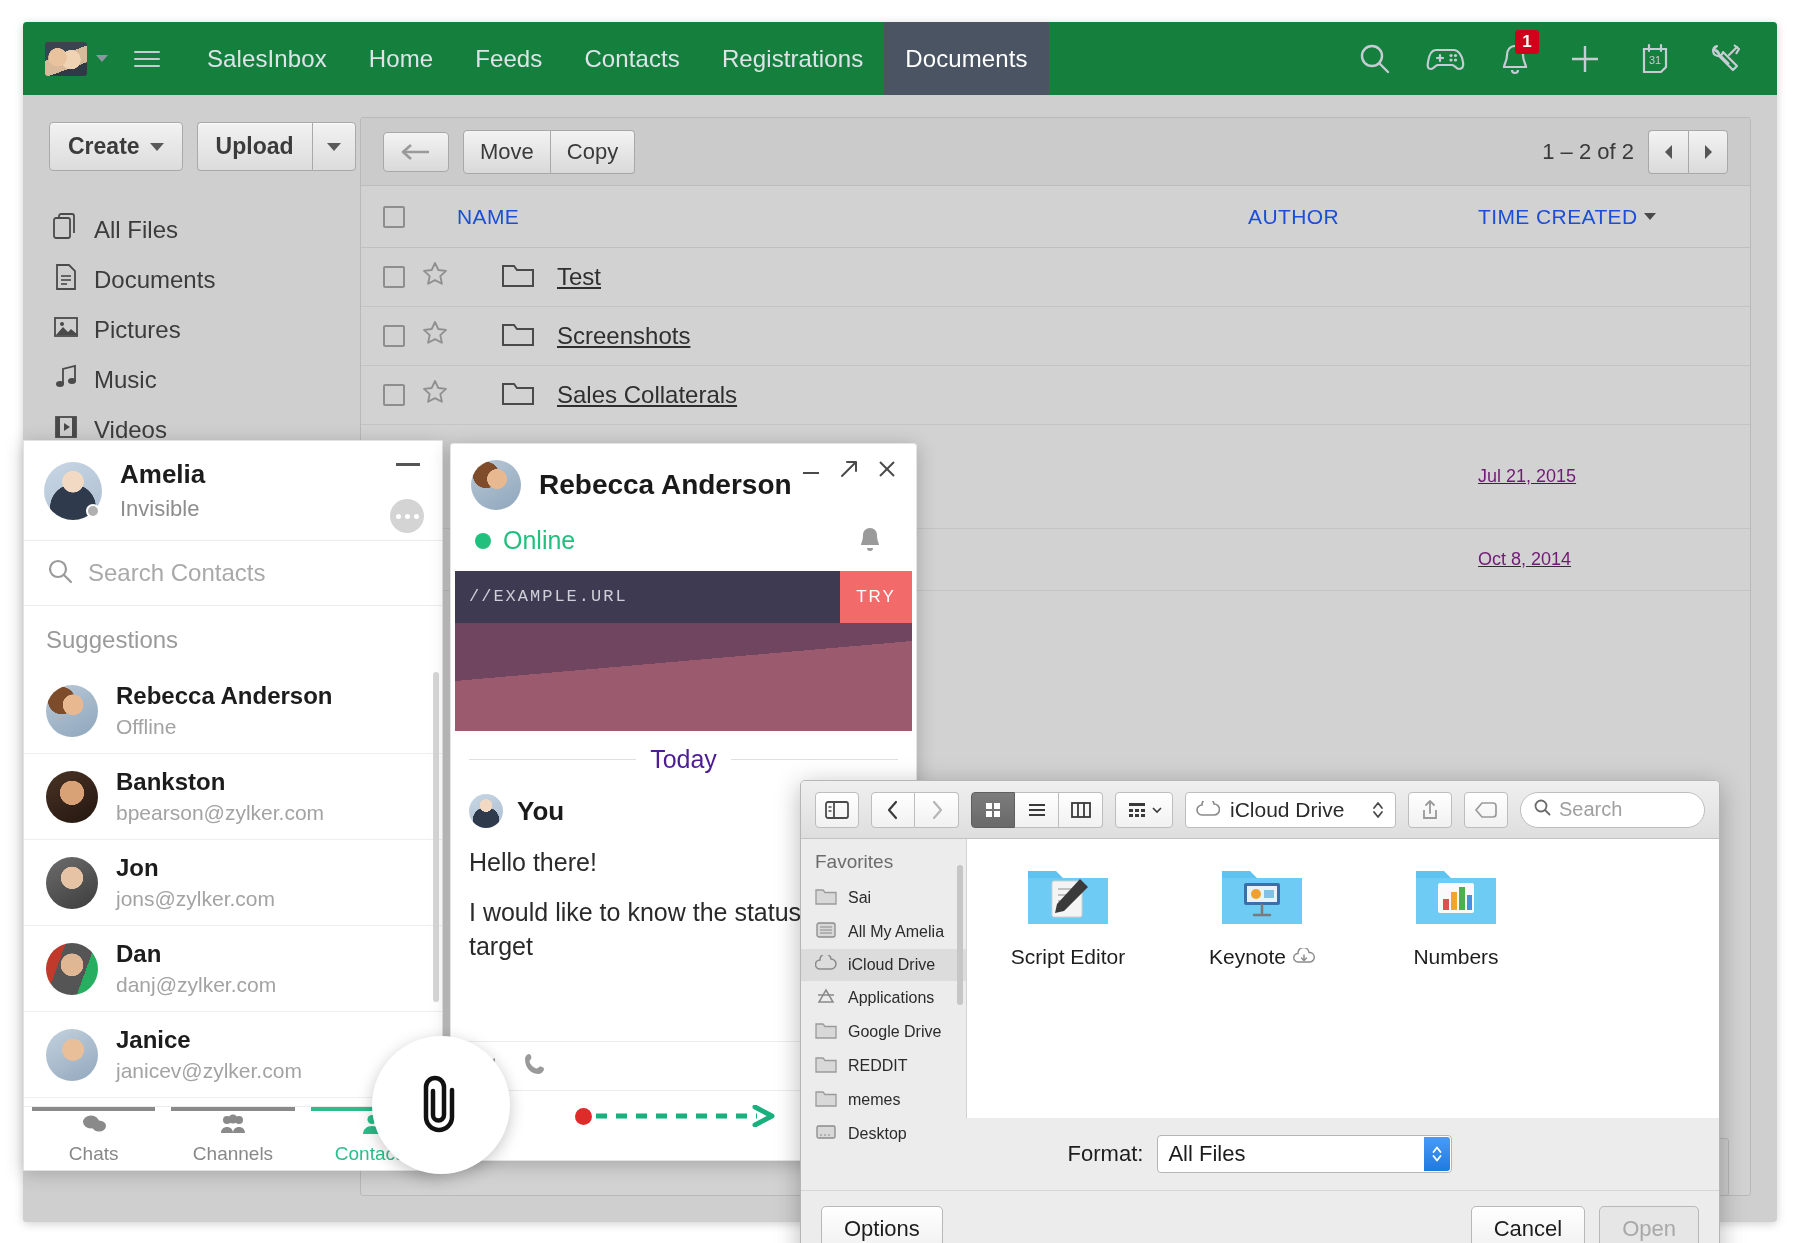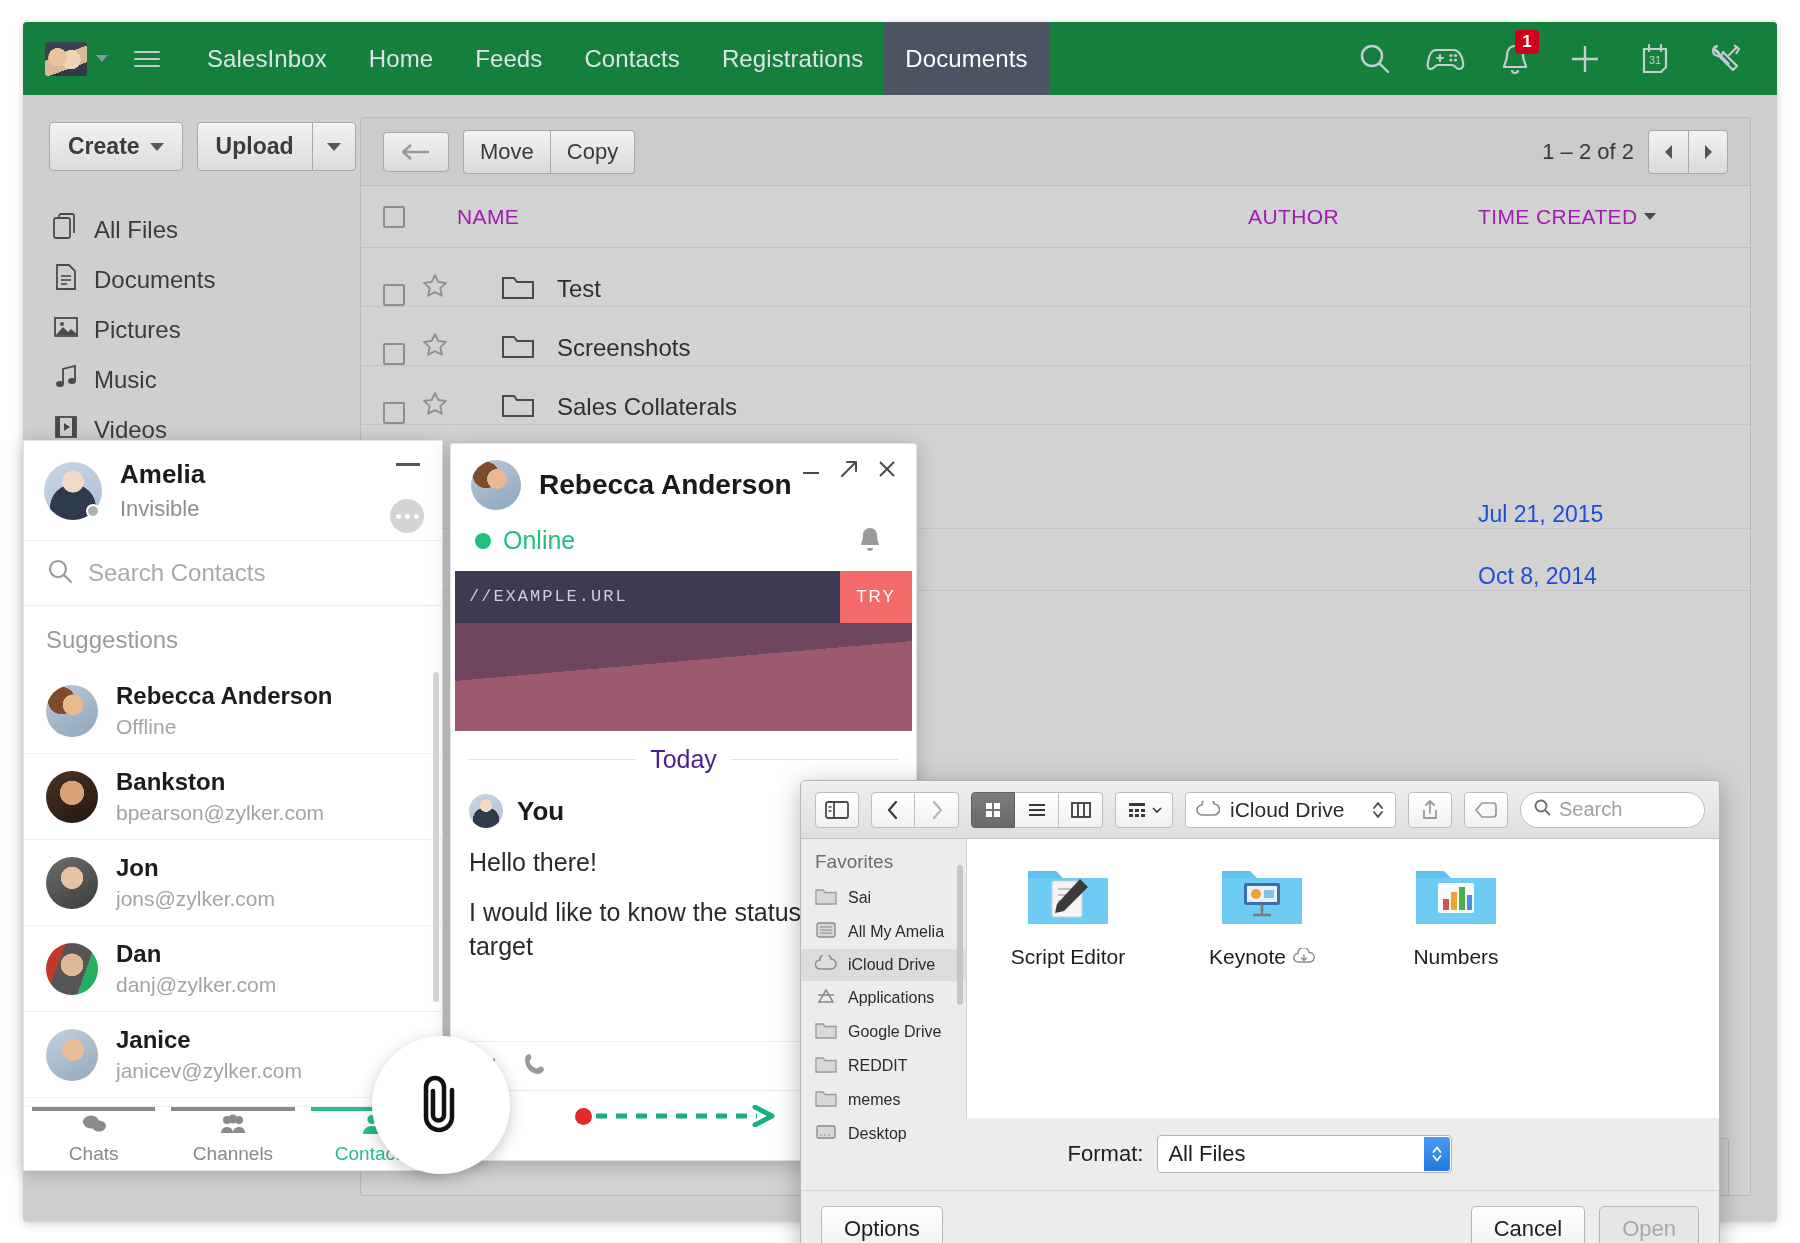--- a/index.html
+++ b/index.html
@@ -107,35 +107,35 @@
   .pager .pg {
     width: 40px; height: 44px; background: linear-gradient(#f3f3f3,#dadada);
     border: 1px solid #a8a8a8; display: flex; align-items: center; justify-content: center;
   }
   .pager .pg:first-child { border-top-left-radius: 4px; border-bottom-left-radius: 4px; border-right: none; }
   .pager .pg:last-child { border-top-right-radius: 4px; border-bottom-right-radius: 4px; }
 
   .files-head {
     display: flex; align-items: center; height: 62px;
     padding: 0 22px; border-bottom: 1px solid #c0c0c0;
-    font-size: 21px; color: #a21caf; letter-spacing: .4px; justify-content: center;
+    font-size: 21px; color: #1d4ed8; letter-spacing: .4px; justify-content: center;
   }
   .chk { width: 22px; height: 22px; border: 2px solid #8e8e8e; border-radius: 2px; background: transparent; }
   .col-name { margin-left: 52px; flex: 1; }
   .col-author { width: 230px; }
   .col-time { width: 250px; display: flex; align-items: center; gap: 6px; }
   .col-time .tri { width:0;height:0;border-left:6px solid transparent;border-right:6px solid transparent;border-top:7px solid #4a4a4a; }
 
   .file-row {
-    display: flex; align-items: flex-end; height: 59px; padding: 0 22px;
-    border-bottom: 1px solid #c4c4c4; font-size: 24px; color: #2f2f2f;
+    display: flex; align-items: center; height: 59px; padding: 0 22px;
+    border-bottom: 1px solid #c4c4c4; font-size: 24px; color: #2f2f2f; text-decoration: underline;
   }
   .file-row .star { margin-left: 16px; }
   .file-row .fname { margin-left: 52px; display: flex; align-items: center; gap: 22px; flex: 1; }
-  .file-row .fdate { width: 250px; text-align: left; font-size: 23px; color: #1d4ed8; }
+  .file-row .fdate { width: 250px; text-align: left; font-size: 18px; color: #701a75; }
 
   
   .corner-tools {
     position: absolute; right: 48px; bottom: 26px;
     display: flex; background: #cdcdcd; border: 1px solid #b6b6b6; border-radius: 3px; overflow: hidden;
   }
   .corner-tools div { width: 56px; height: 56px; display: flex; align-items: center; justify-content: center; border-left: 1px solid #bdbdbd; }
   .corner-tools div:first-child { border-left: none; }
 
   

